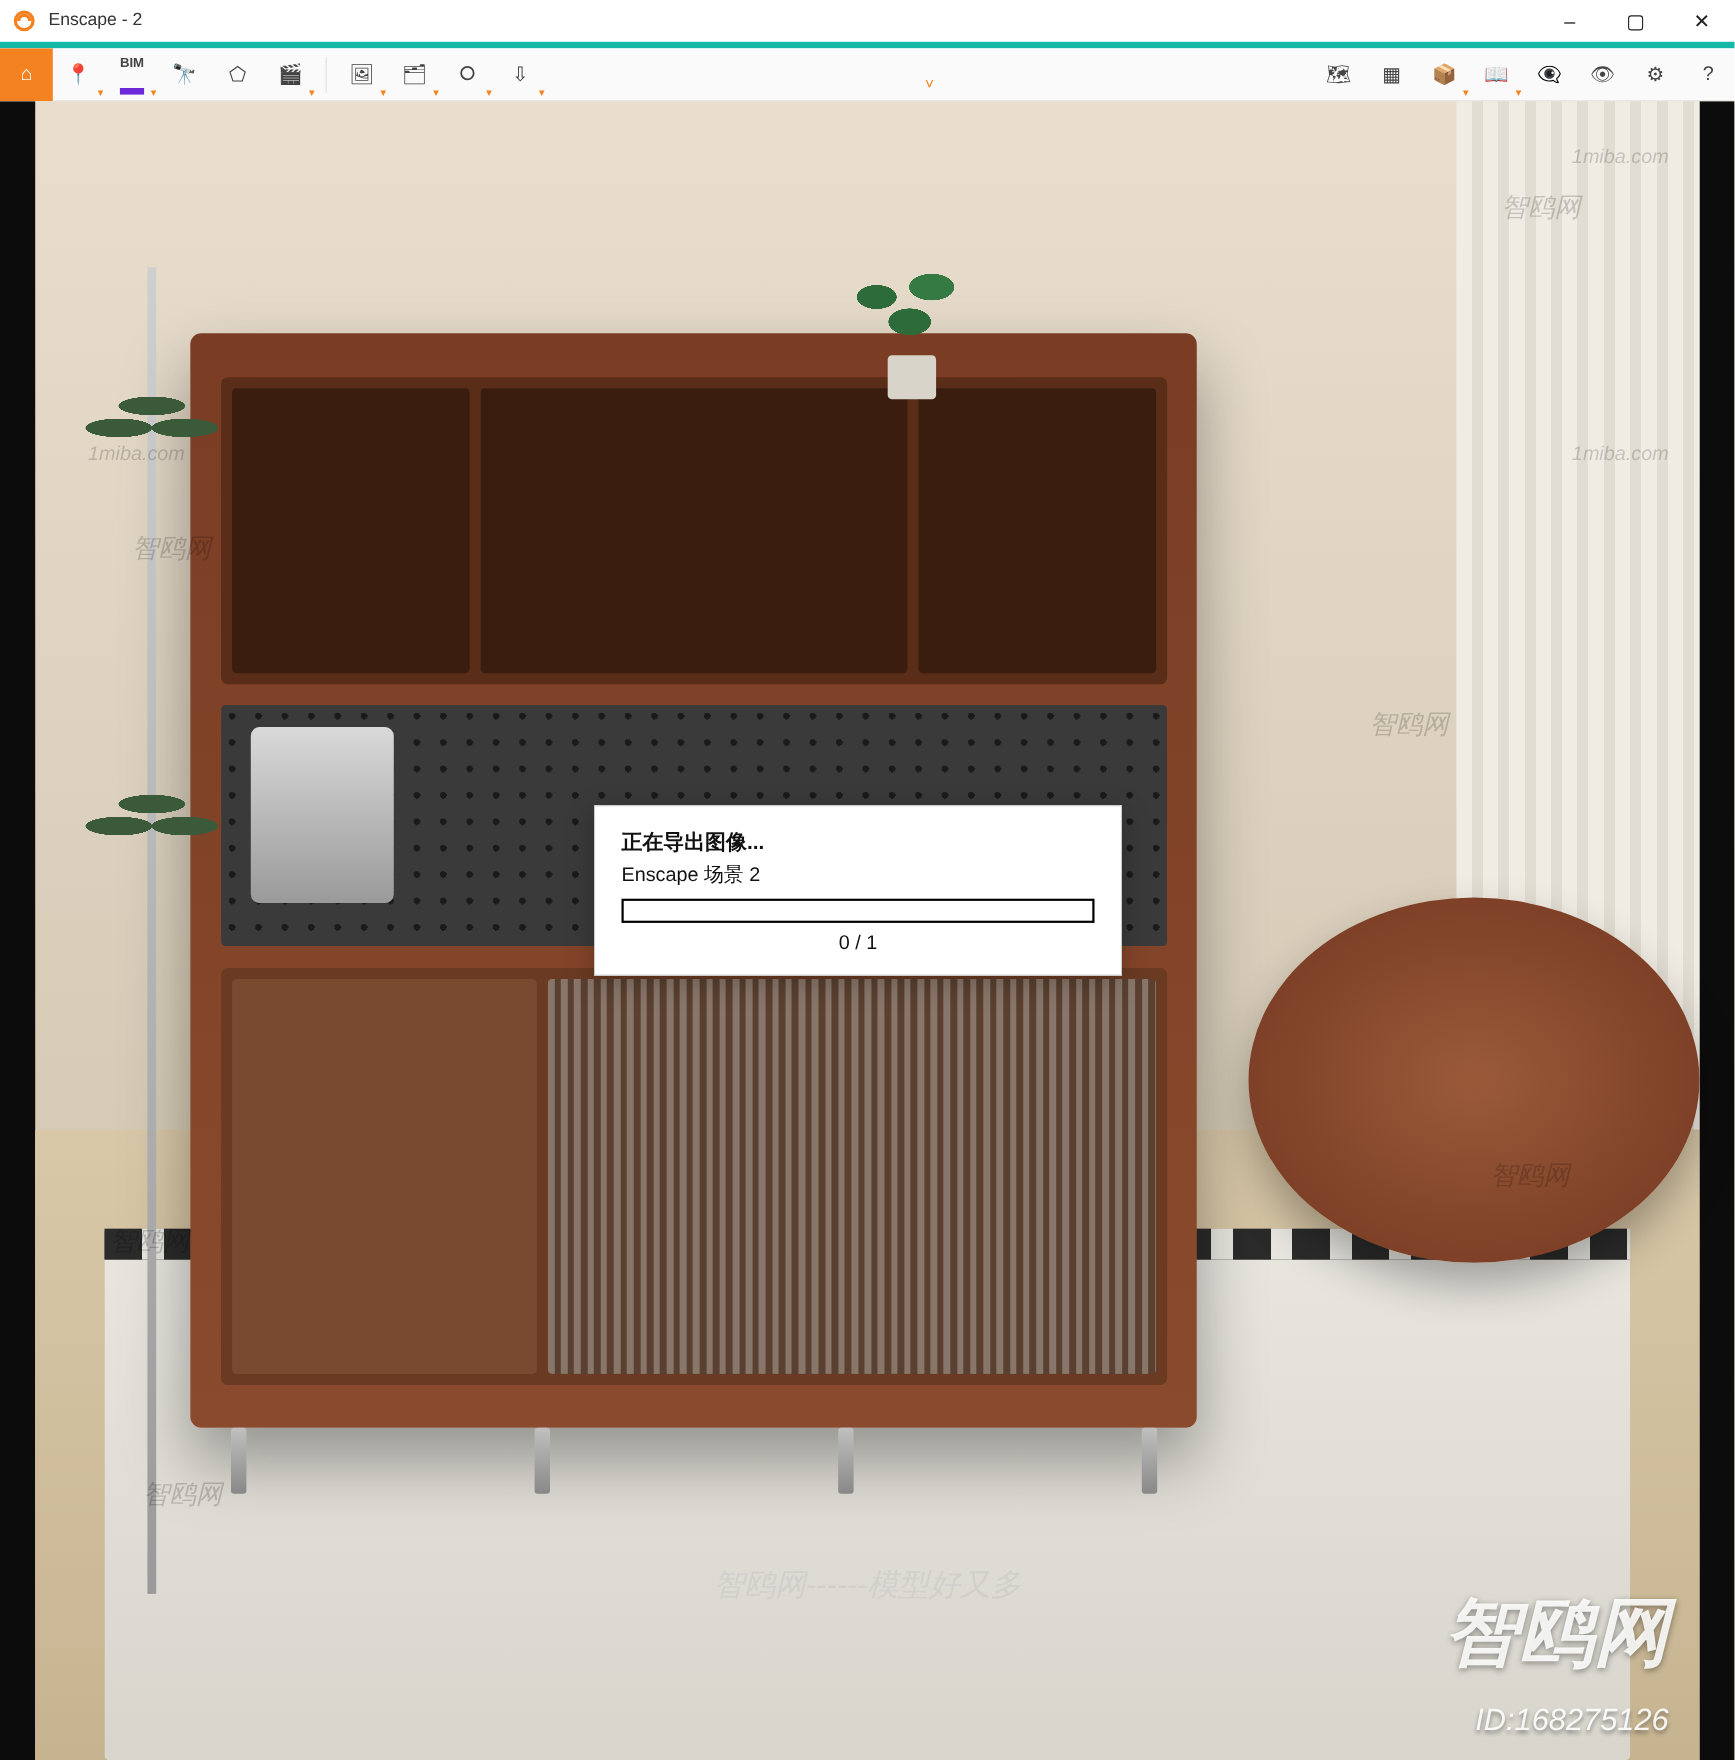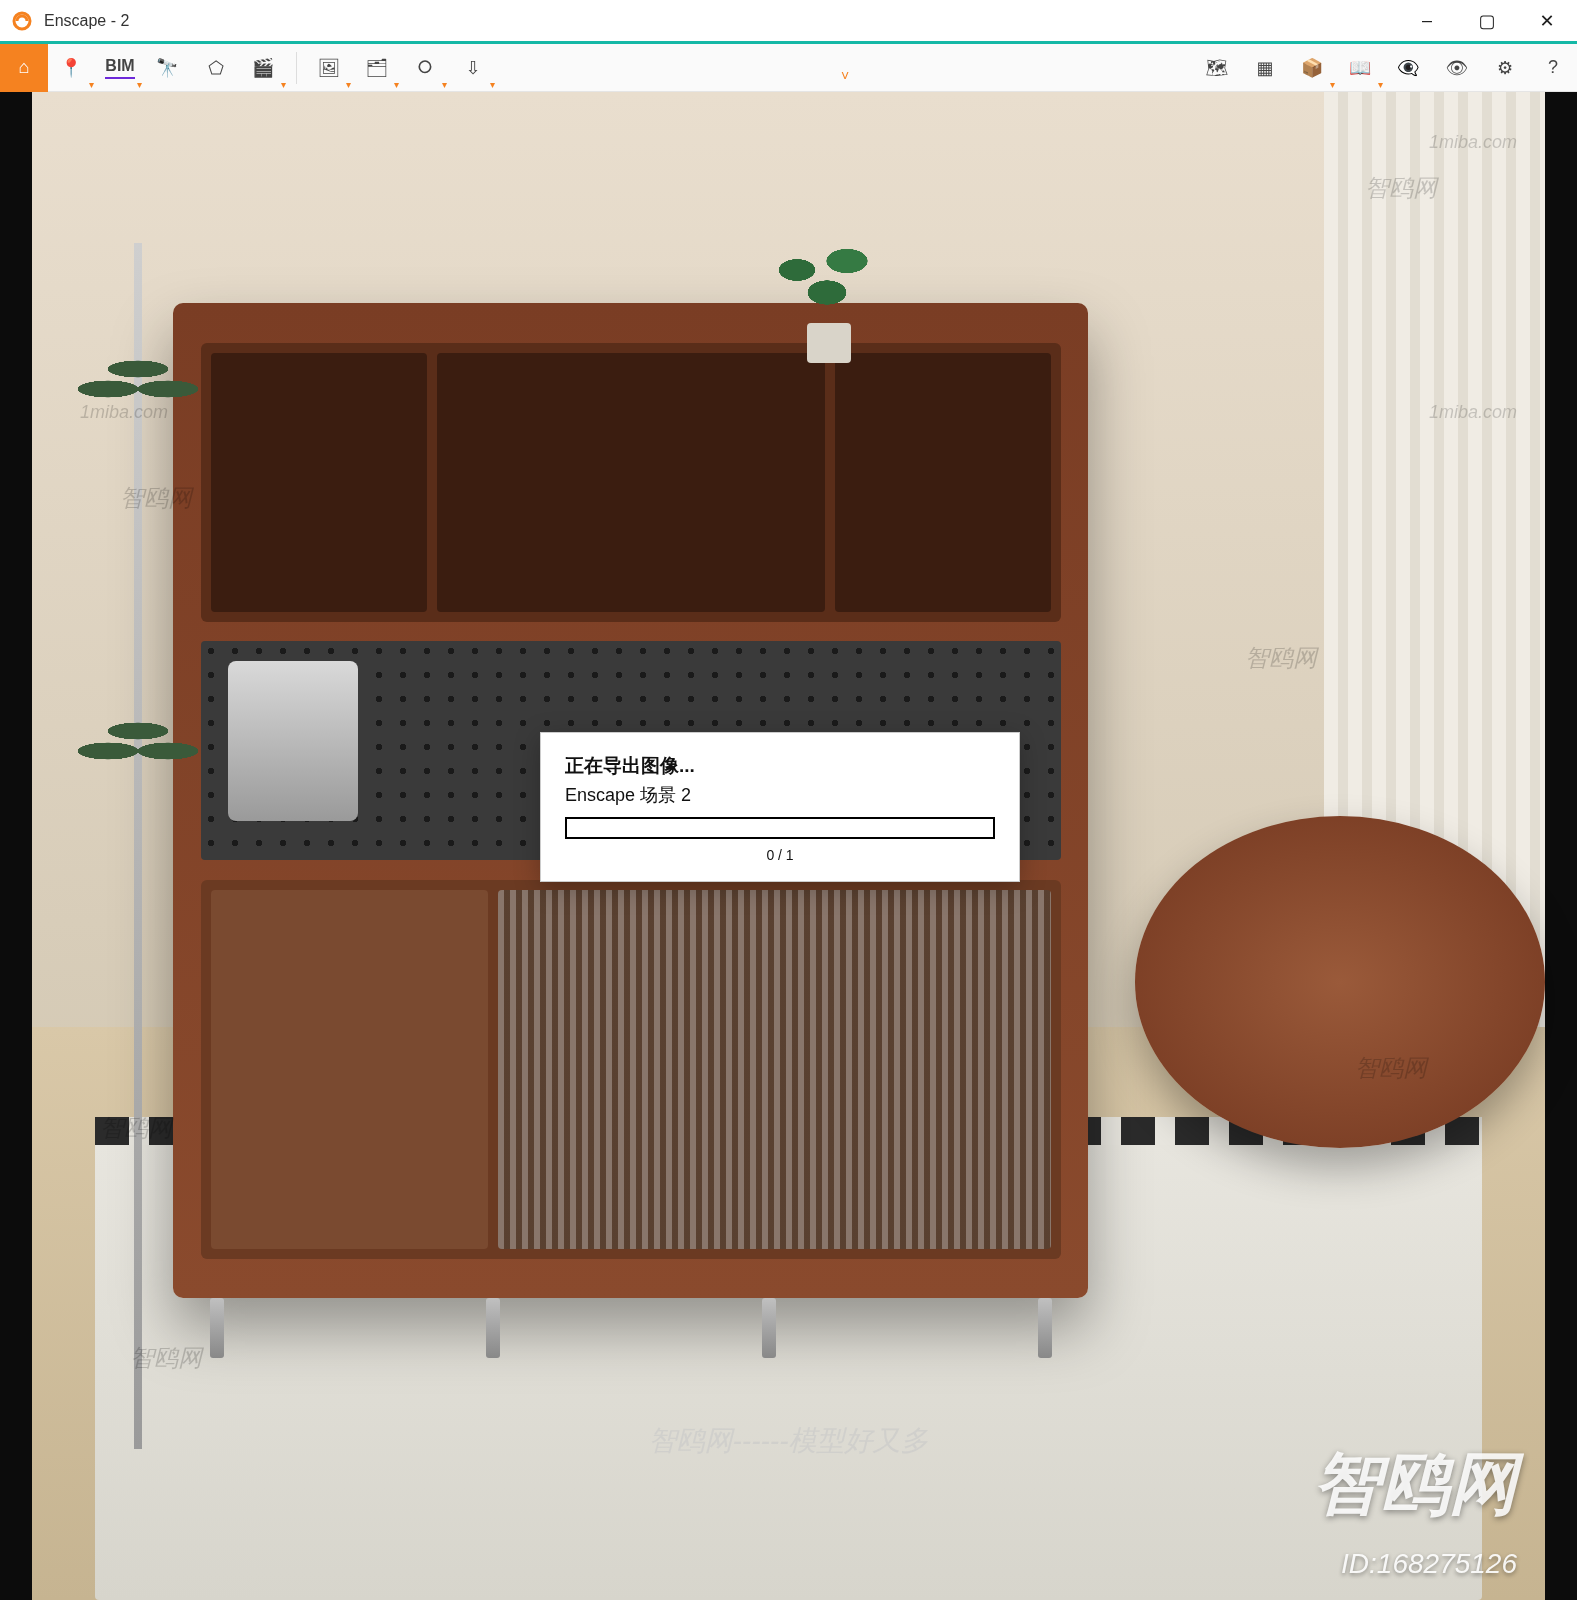--- a/index.html
+++ b/index.html
@@ -11,21 +11,21 @@
     overflow: hidden;
     font-size: 18px;
   }
 
   
   .titlebar {
     display: flex;
     align-items: center;
     height: 44px;
     background: #ffffff;
-    border-bottom: 3px solid #14b8a6;
+    border-bottom: 6px solid #14b8a6;
   }
   .titlebar .app-icon {
     width: 24px; height: 24px;
     margin: 0 10px;
     display: inline-flex;
     align-items: center;
     justify-content: center;
     color: #f58220;
   }
   .titlebar .title {
@@ -75,24 +75,24 @@
   .toolbar-spacer { flex: 1; position: relative; }
   .toolbar-caret {
     position: absolute;
     left: 50%;
     transform: translateX(-50%);
     color: #f58220;
     font-size: 14px;
   }
 
   .bim-label {
-    font-size: 16px;
+    font-size: 12px;
     font-weight: 600;
-    border-bottom: 2px solid #6d28d9;
-    padding-bottom: 2px;
+    border-bottom: 6px solid #6d28d9;
+    padding-bottom: 16px;
   }
 
   
   .viewport {
     position: relative;
     width: 100%;
     height: calc(1600px - 44px - 48px);
     background: linear-gradient(180deg, #e9dece 0%, #d8cdb9 55%, #c9bfa8 100%);
     overflow: hidden;
   }
@@ -220,21 +220,21 @@
     color: #111;
   }
   .dialog .heading { font-weight: 600; margin-bottom: 4px; }
   .dialog .subtitle { margin-bottom: 10px; font-size: 18px; font-weight: 500;}
   .dialog .progress {
     height: 22px;
     border: 2px solid #000;
     margin-bottom: 8px;
     background: #fff;
   }
-  .dialog .counter { text-align: center; font-size: 14px;}
+  .dialog .counter { text-align: center; font-size: 18px;}
   .dialog .actions { text-align: right; }
   .dialog .cancel { font-size: 18px; cursor: pointer; }
 
   
   .wm { position: absolute; color: rgba(0,0,0,0.18); font-size: 24px; pointer-events:none;font-style:italic; }
   .wm.big { font-size: 68px; color: rgba(255,255,255,0.88); right: 60px; bottom: 70px; font-weight: 700; text-shadow: 0 2px 6px rgba(0,0,0,0.4);}
   .wm.id { font-size: 28px; color: rgba(255,255,255,0.9); right: 60px; bottom: 20px; text-shadow: 0 2px 4px rgba(0,0,0,0.4);}
   .wm.footer { left: 50%; transform:translateX(-50%); bottom: 140px; font-size: 28px; color: rgba(200,200,200,0.6);}
   .wm.url { font-size: 18px; }
 

